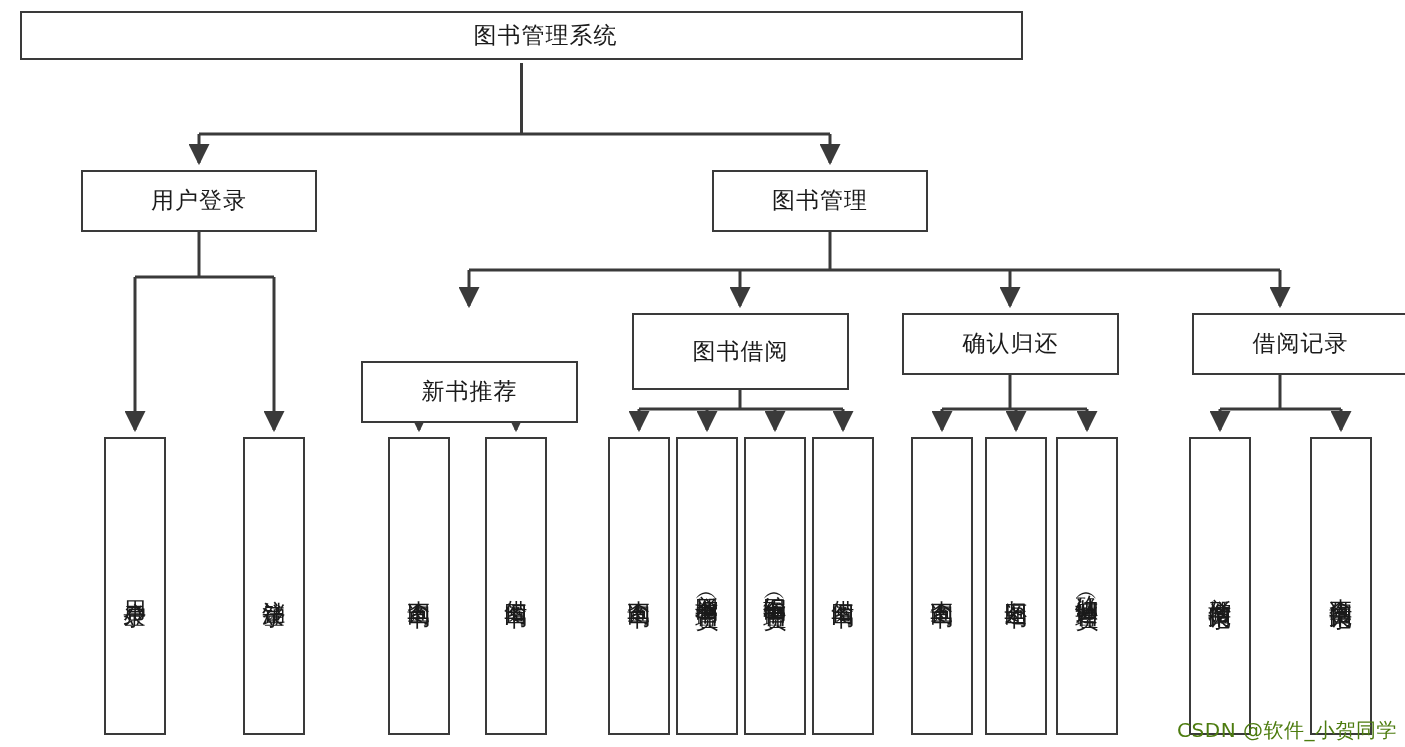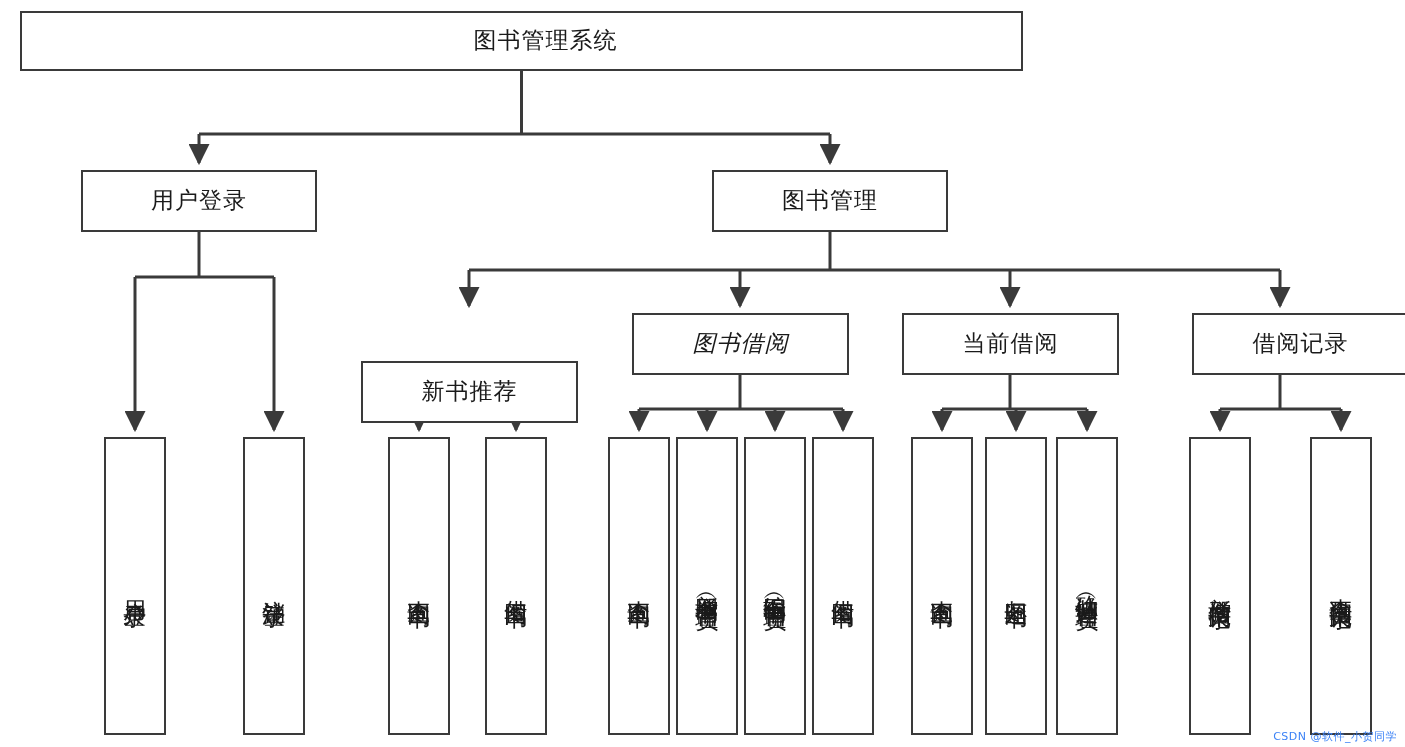--- a/index.html
+++ b/index.html
@@ -53,22 +53,22 @@
     text-align: center;
   }
   .h-node .htext {
     white-space: nowrap;
     display: block;
   }
   #watermark {
     position: absolute;
     right: 8px;
     bottom: 3px;
-    font-size: 11px;
-    color: #3b82f6;
+    font-size: 20px;
+    color: #4d7c0f;
     letter-spacing: 0.5px;
     white-space: nowrap;
     font-family: "DejaVu Sans", "Liberation Sans", sans-serif;
   }
 </style>
 </head>
 <body>
 
 <div id="canvas">
 
@@ -117,39 +117,39 @@
       <path d="M 1016 409 L 1016 430" marker-end="url(#arrow)"></path>
       <path d="M 1087 409 L 1087 430" marker-end="url(#arrow)"></path>
 
       <path d="M 1280 375 L 1280 409"></path>
       <path d="M 1220 409 L 1341 409"></path>
       <path d="M 1220 409 L 1220 430" marker-end="url(#arrow)"></path>
       <path d="M 1341 409 L 1341 430" marker-end="url(#arrow)"></path>
     </g>
   </svg>
 
-  <div class="node h-node" id="node-root" style="left: 20px; top: 11px; width: 1003px; height: 60px; padding-left: 48px;">
+  <div class="node h-node" id="node-root" style="left: 20px; top: 11px; width: 1003px; height: 49px; padding-left: 48px;">
     <span class="htext">图书管理系统</span>
   </div>
 
   <div class="node h-node" id="node-l2-0" style="left: 81px; top: 170px; width: 236px; height: 62px;">
     <span class="htext">用户登录</span>
   </div>
-  <div class="node h-node" id="node-l2-1" style="left: 712px; top: 170px; width: 236px; height: 62px;">
+  <div class="node h-node" id="node-l2-1" style="left: 712px; top: 170px; width: 216px; height: 62px;">
     <span class="htext">图书管理</span>
   </div>
 
   <div class="node h-node" id="node-l3-0" style="left: 361px; top: 313px; width: 217px; height: 62px; margin-top: 48px;">
     <span class="htext">新书推荐</span>
   </div>
-  <div class="node h-node" id="node-l3-1" style="left: 632px; top: 313px; width: 217px; height: 62px; font-style: italic;">
+  <div class="node h-node" id="node-l3-1" style="left: 632px; top: 313px; width: 217px; height: 77px;">
     <span class="htext">图书借阅</span>
   </div>
   <div class="node h-node" id="node-l3-2" style="left: 902px; top: 313px; width: 217px; height: 62px;">
-    <span class="htext">当前借阅</span>
+    <span class="htext">确认归还</span>
   </div>
   <div class="node h-node" id="node-l3-3" style="left: 1172px; top: 313px; width: 217px; height: 62px; margin-left: 20px;">
     <span class="htext">借阅记录</span>
   </div>
 
   <div class="node v-node" id="node-leaf-0" style="left: 104px; top: 437px; width: 62px; height: 298px;">
     <span class="vtext">用户登录</span>
   </div>
   <div class="node v-node" id="node-leaf-1" style="left: 243px; top: 437px; width: 62px; height: 298px;">
     <span class="vtext">注销登录</span>

